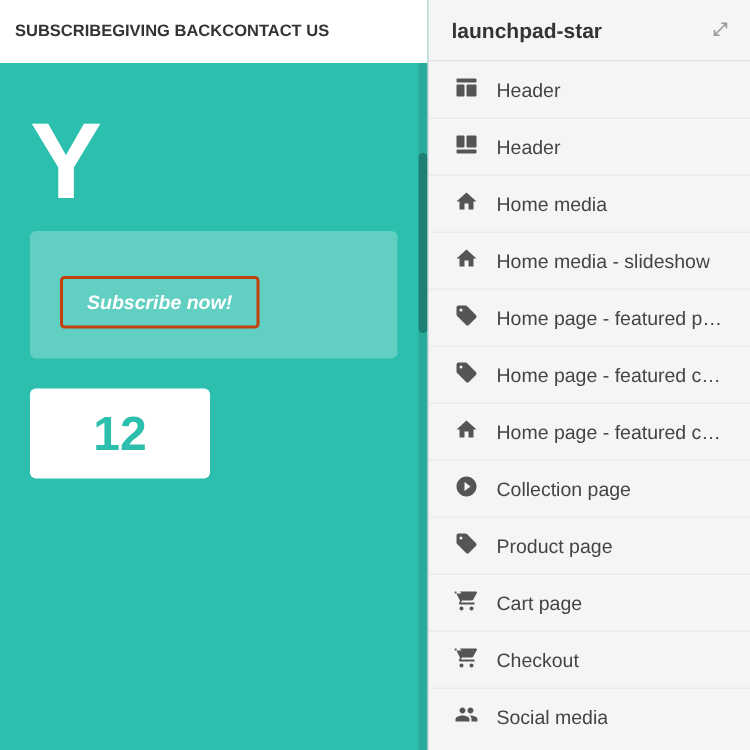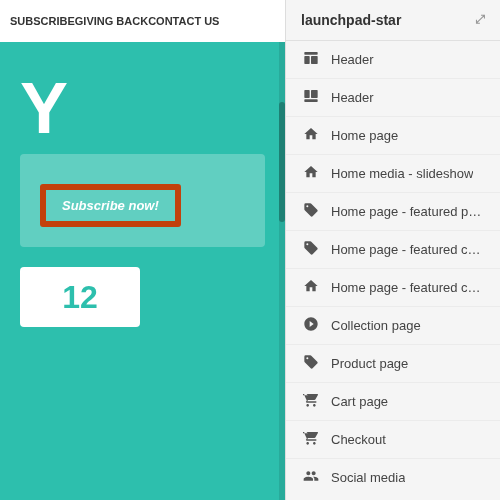--- a/index.html
+++ b/index.html
@@ -58,21 +58,21 @@
 
     .subscribe-box {
       background: rgba(255,255,255,0.25);
       border-radius: 4px;
       padding: 20px;
       margin-bottom: 20px;
     }
 
     .subscribe-btn {
       background: transparent;
-      border: 6px solid #c2410c;
+      border: 2px solid #c2410c;
       color: white;
       padding: 8px 16px;
       font-size: 13px;
       font-style: italic;
       font-weight: 600;
       border-radius: 3px;
       cursor: pointer;
       margin-top: 10px;
     }
 
@@ -226,21 +226,21 @@
       </span>
       <span class="menu-text">Header</span>
     </li>
 
     <li class="menu-item">
       <span class="menu-icon">
         <svg class="icon-svg" viewBox="0 0 24 24">
             <path d="M10 20v-6h4v6h5v-8h3L12 3 2 12h3v8z"></path>
           </svg>
       </span>
-      <span class="menu-text">Home page</span>
+      <span class="menu-text">Home media</span>
     </li>
 
     <li class="menu-item">
       <span class="menu-icon">
         <svg class="icon-svg" viewBox="0 0 24 24">
             <path d="M10 20v-6h4v6h5v-8h3L12 3 2 12h3v8z"></path>
           </svg>
       </span>
       <span class="menu-text">Home media - slideshow</span>
     </li>

